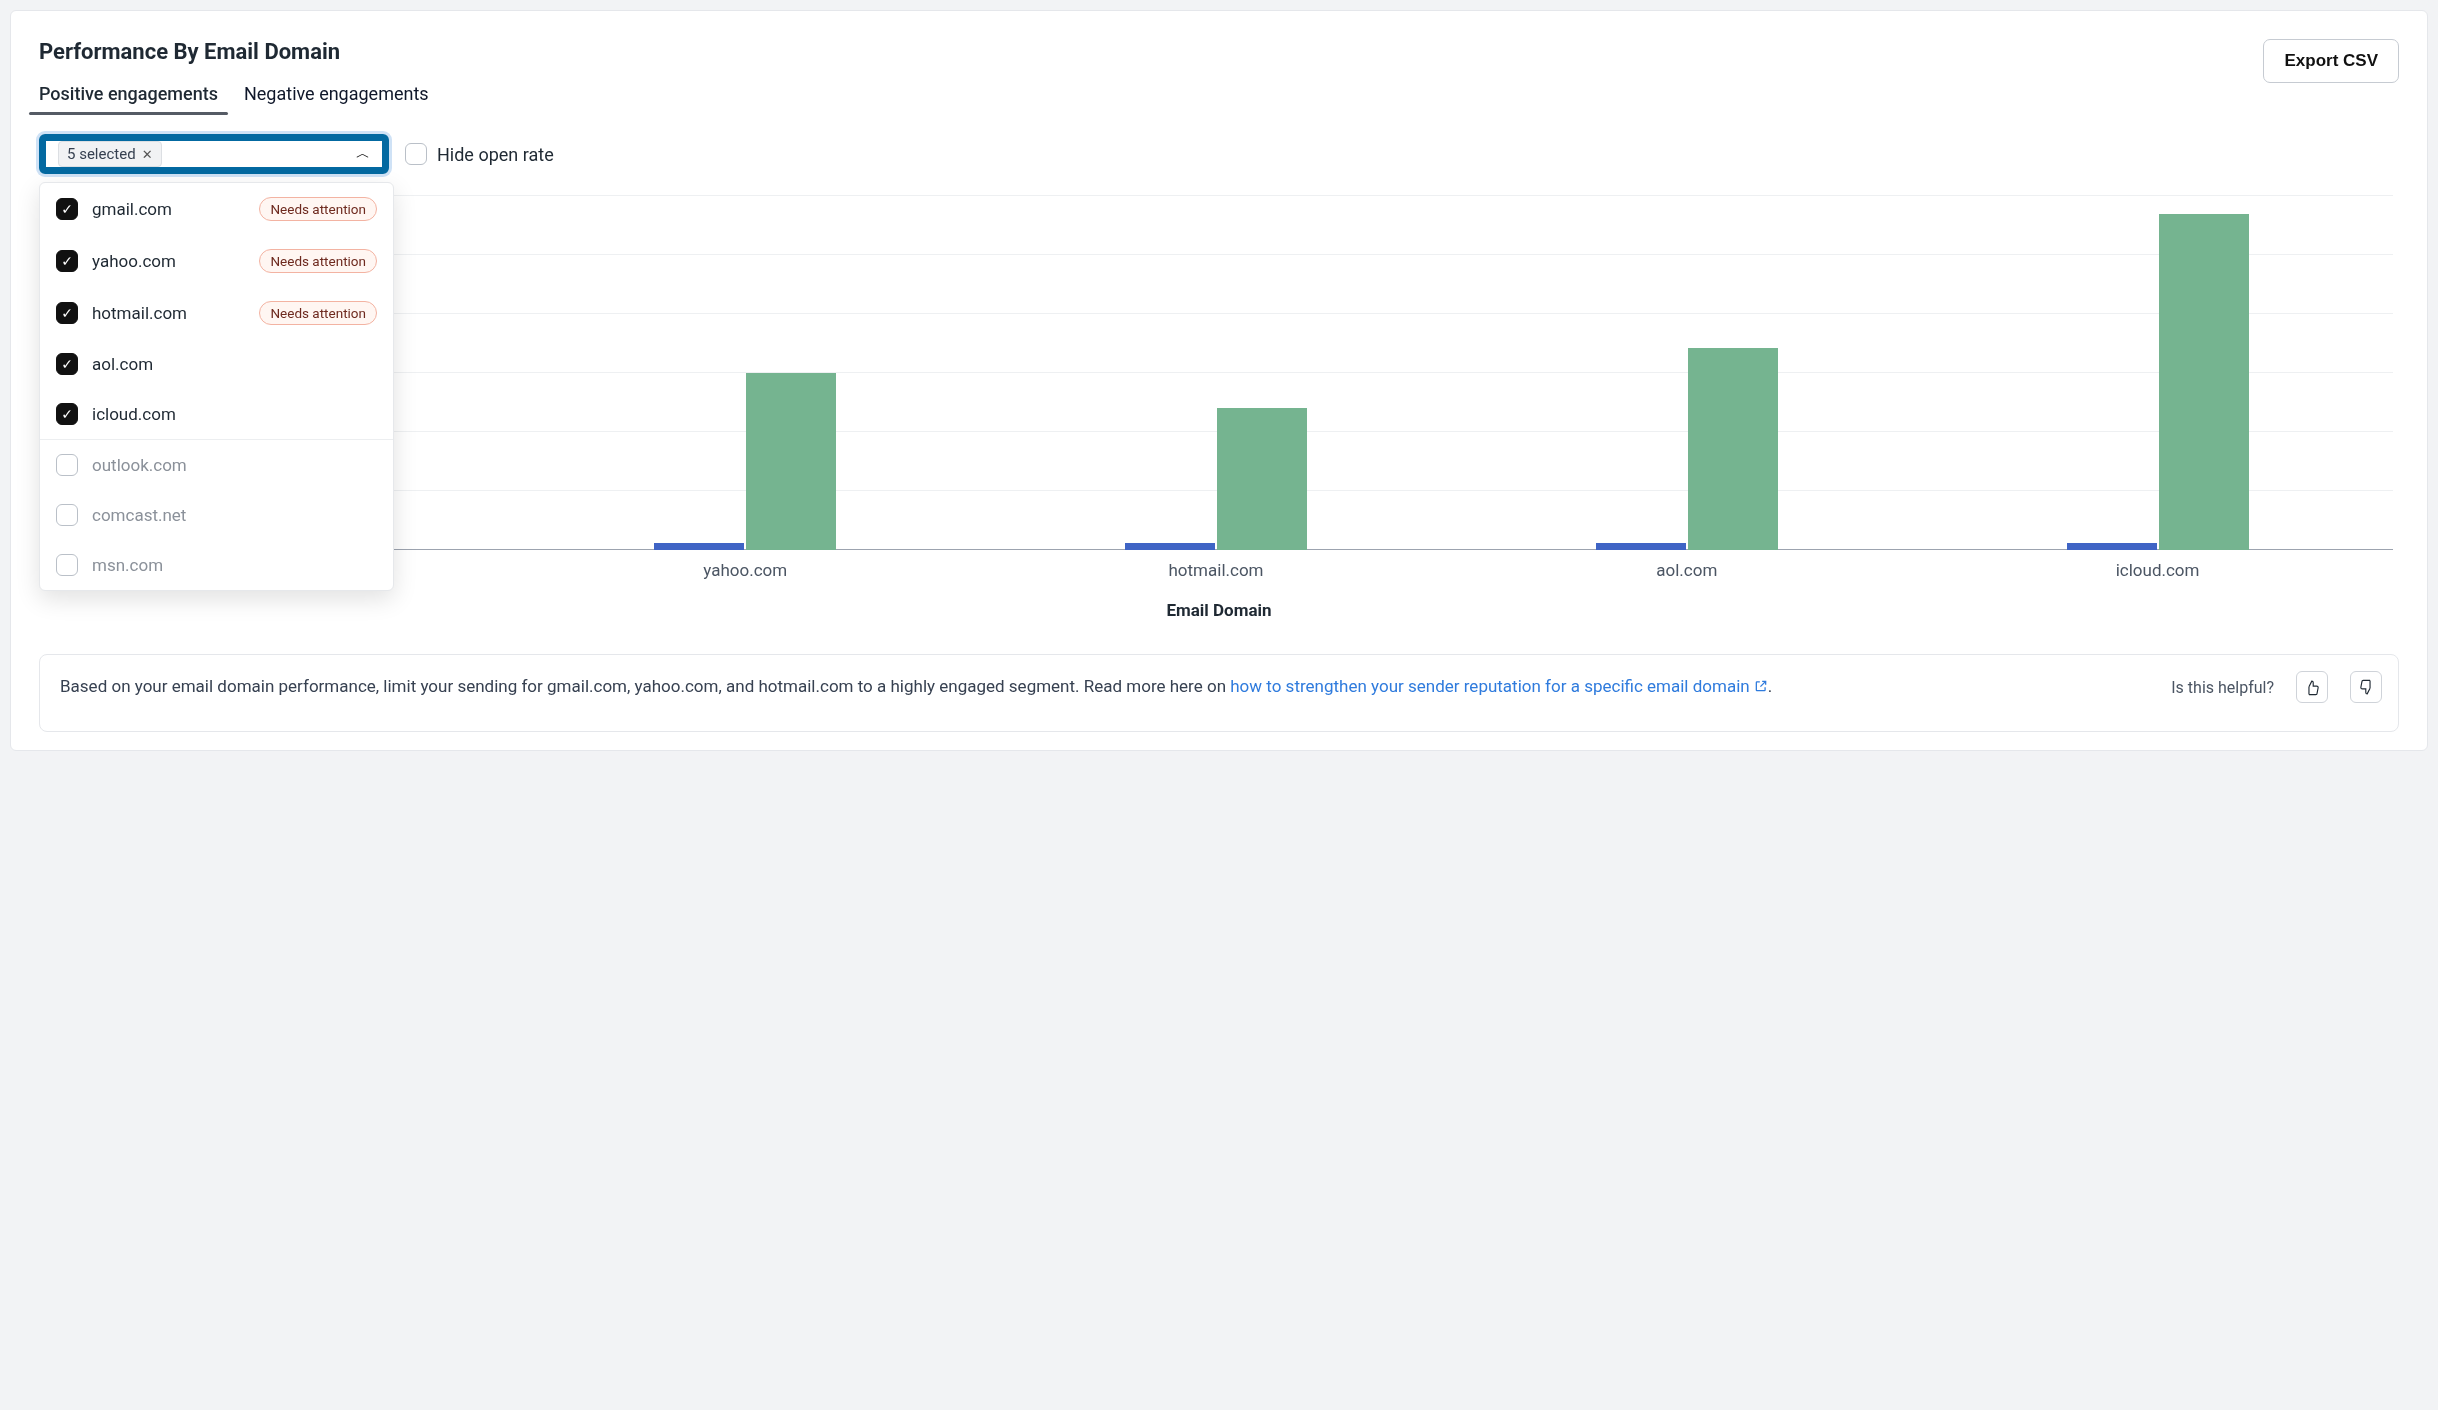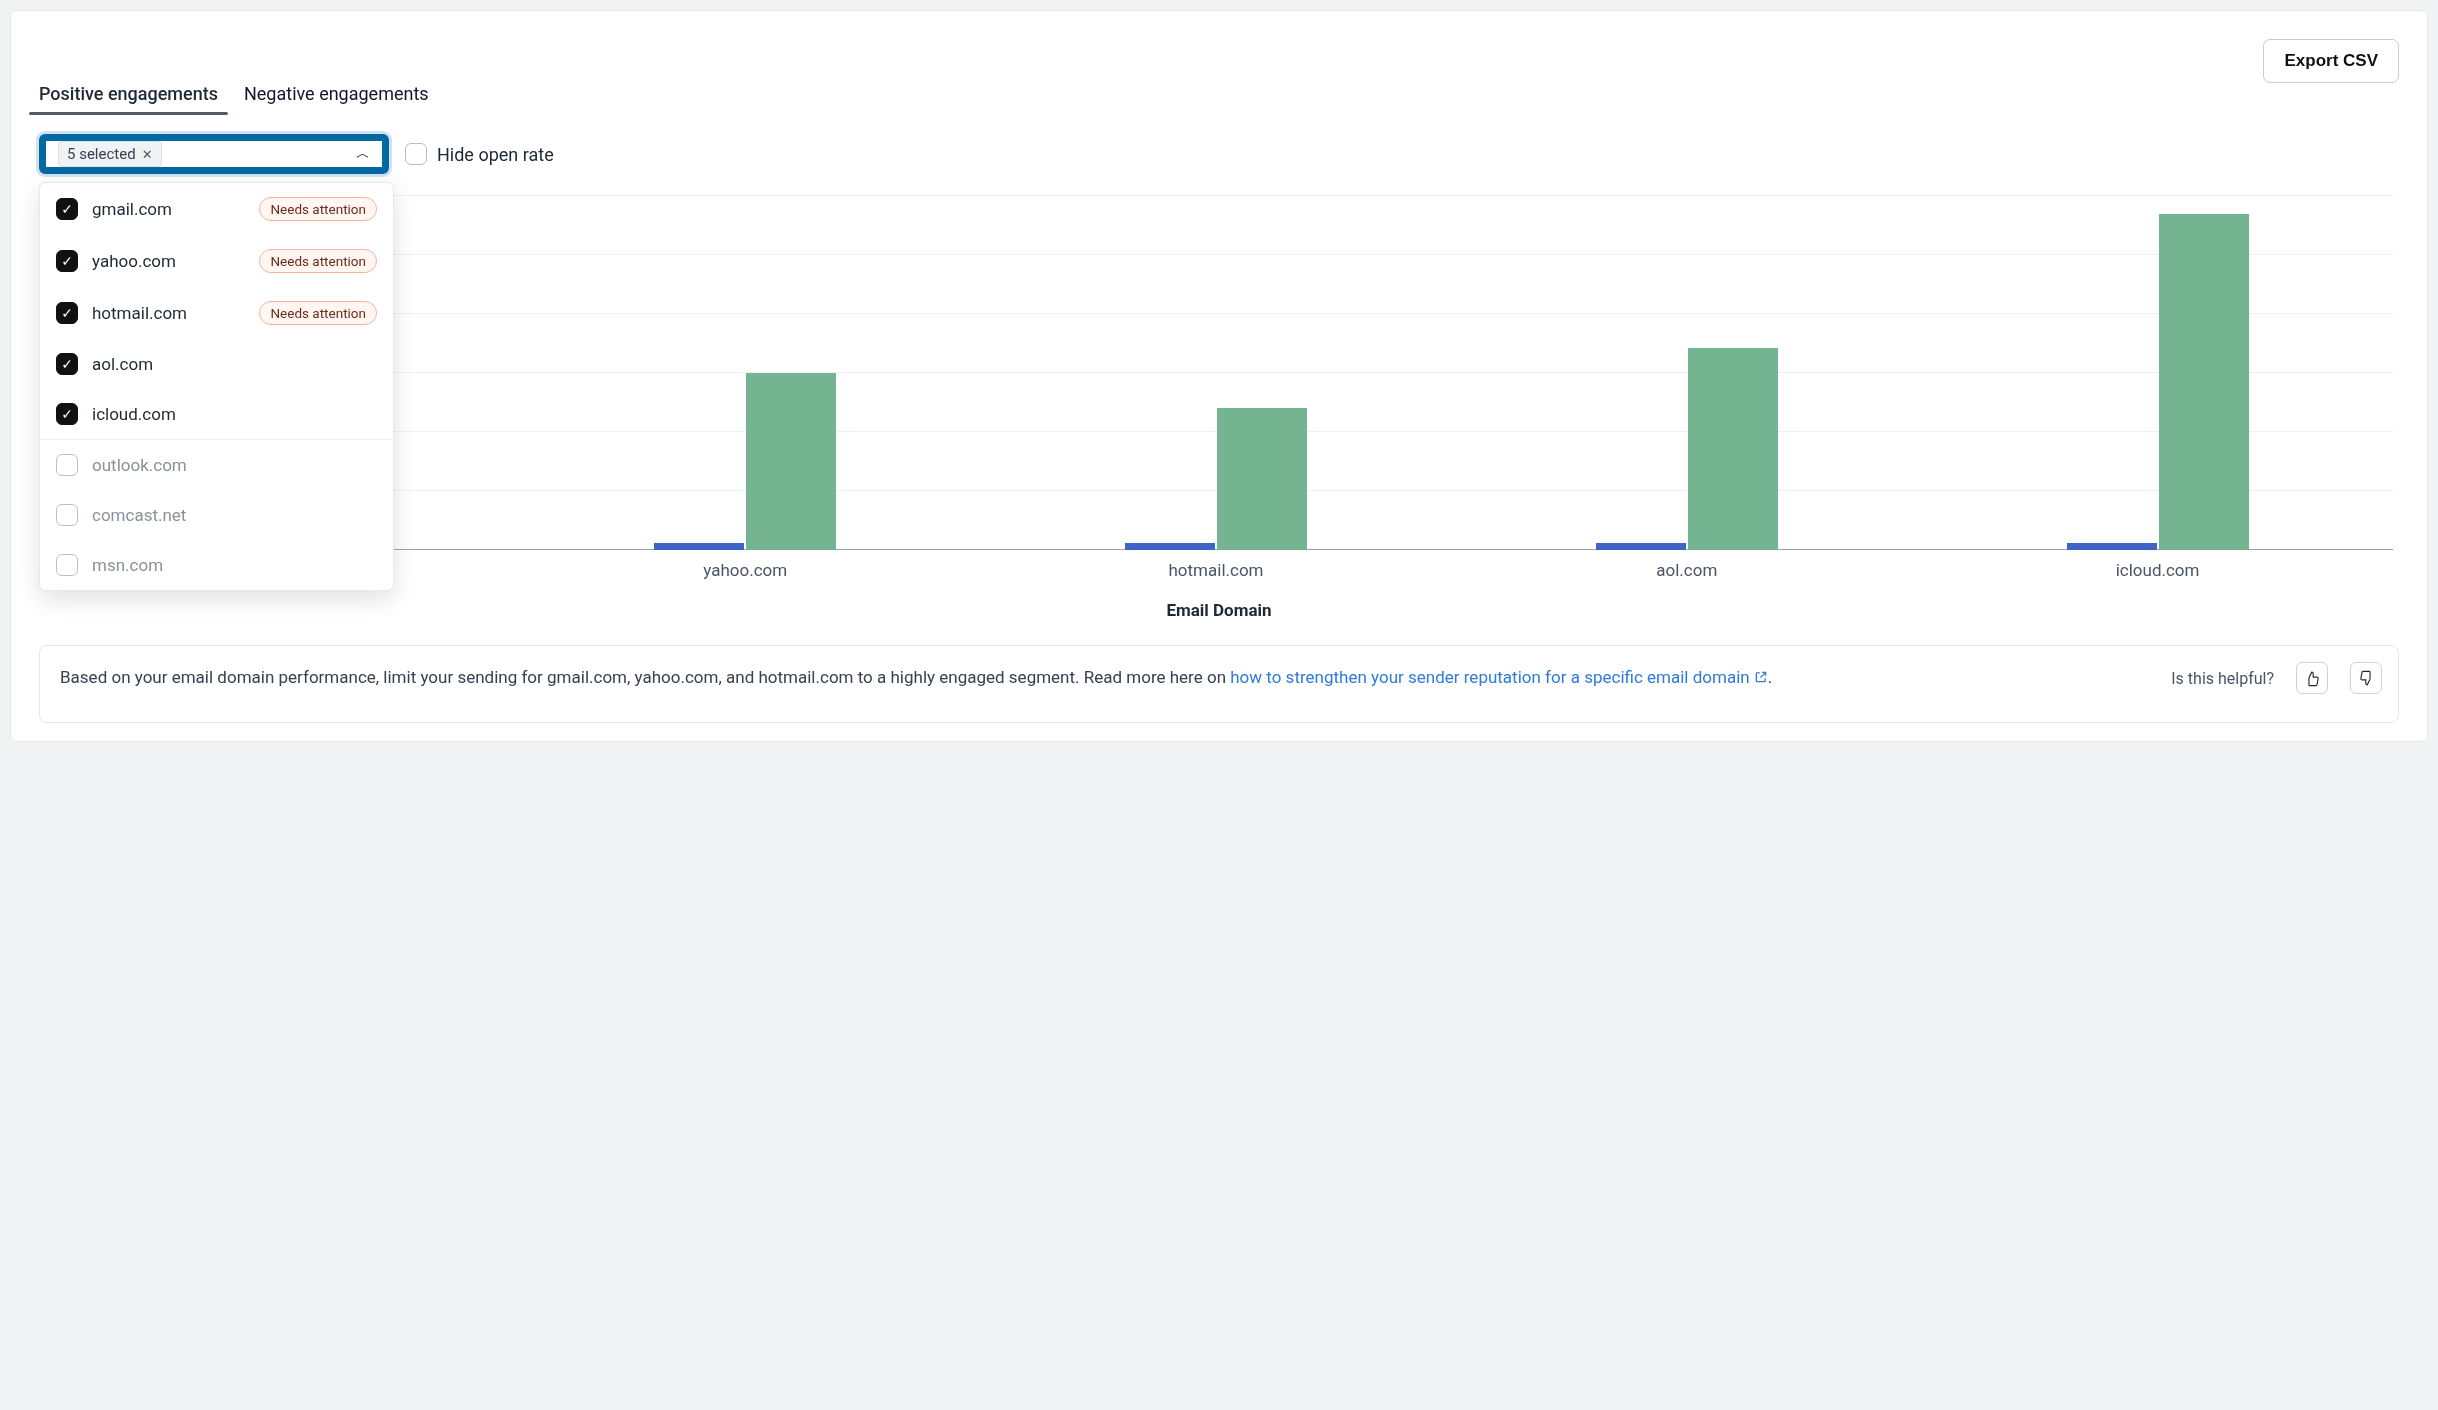--- a/index.html
+++ b/index.html
@@ -239,21 +239,21 @@
     font-size: 17px;
     color: #4b5563;
     padding-top: 6px;
   }
   .xaxis-title {
     text-align: center;
     font-size: 17px;
     font-weight: 700;
     color: #1f2933;
     margin-top: 2px;
-    margin-bottom: 25px;
+    margin-bottom: 34px;
   }
 
   
   .insight {
     border: 1px solid #e5e7eb;
     border-radius: 8px;
     padding: 16px 16px 28px 20px;
     display: flex;
     align-items: center;
     gap: 16px;
@@ -297,20 +297,21 @@
     vertical-align: -1px;
   }
 </style>
 </head>
 <body>
 
 <div class="panel">
 
   <div class="header-row">
     <div>
+      <h2 class="title">Performance By Email Domain</h2>
     </div>
     <button class="export-btn">Export CSV</button>
   </div>
 
   <div class="tabs">
     <div class="tab active">Positive engagements</div>
     <div class="tab">Negative engagements</div>
   </div>
 
   <div class="controls">

